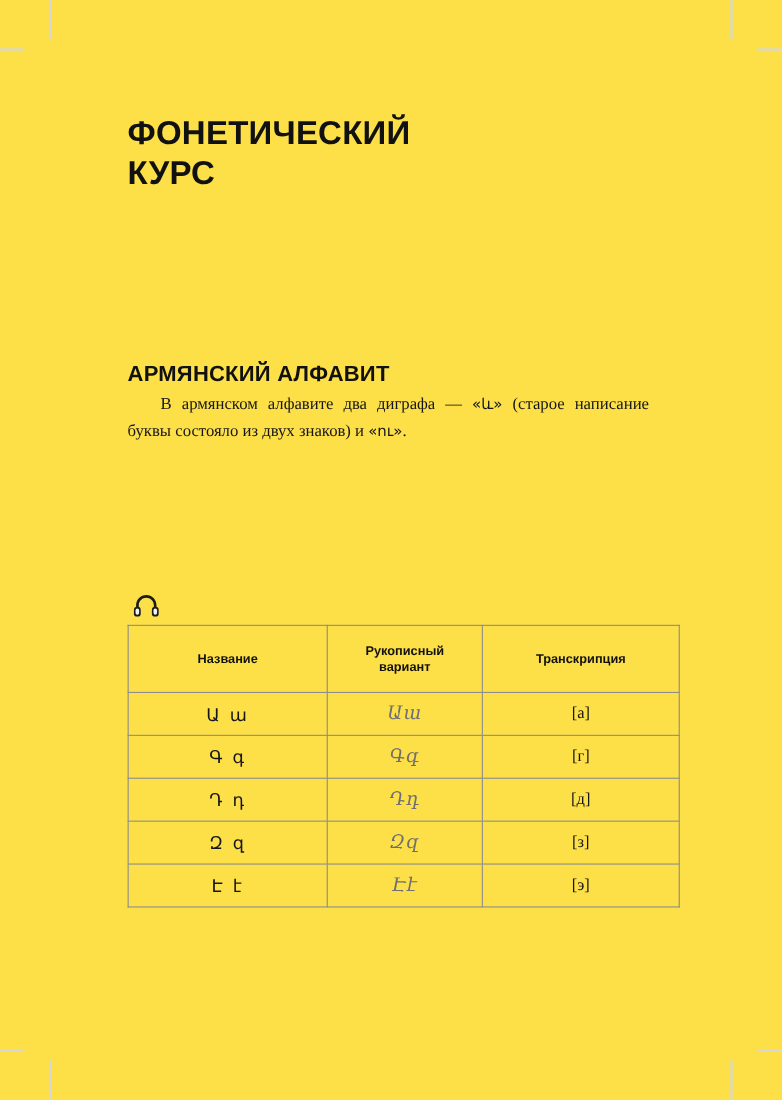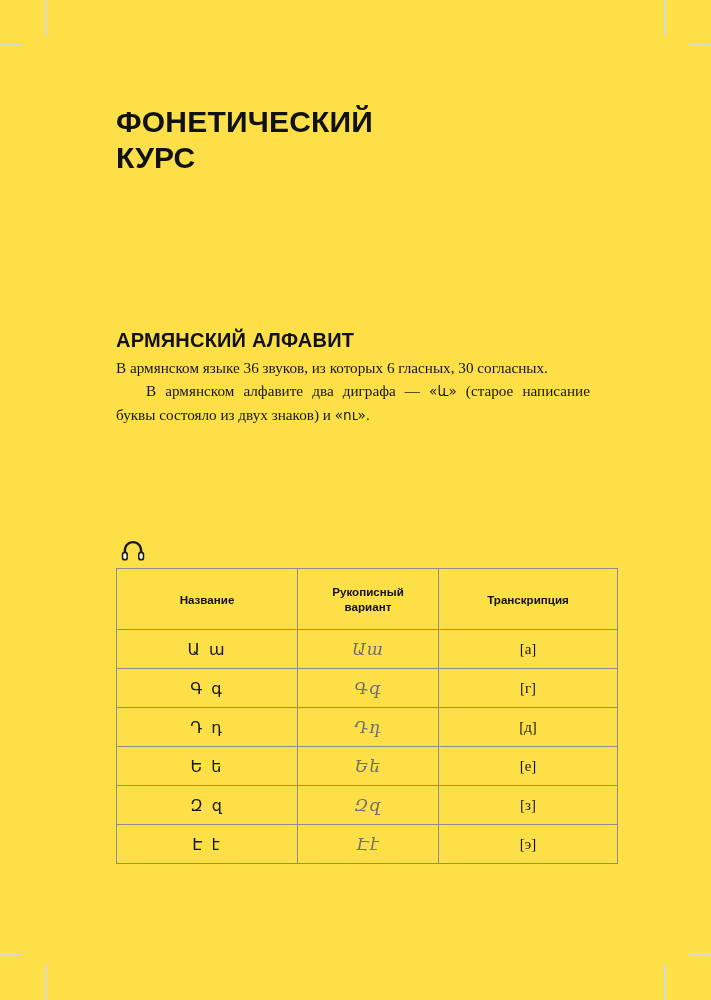--- a/index.html
+++ b/index.html
@@ -163,21 +163,20 @@
   <div class="crop crop-h crop-br-h"></div>
 
   <div class="content">
 
     <h1 class="chapter-title">ФОНЕТИЧЕСКИЙ
 КУРС</h1>
 
     <h2 class="section-title">АРМЯНСКИЙ АЛФАВИТ</h2>
 
     <div class="body-text">
-      <p>В армянском языке 36 звуков, из которых 6 гласных, 30 согласных.</p>
 
 
       <p class="indent">
         <span>В армянском алфавите два диграфа — </span><span class="arm">«և»</span><span> (старое написание буквы состояло из двух знаков) и </span><span class="arm">«ու»</span><span>.</span>
       </p>
     </div>
 
     <div class="audio-icon">
       <svg viewBox="0 0 32 32" width="30" height="30" aria-hidden="true">
         <path d="M16 5.2c-5.5 0-9.9 4.4-9.9 9.9v3.1h2.6v-3.1c0-4 3.3-7.3 7.3-7.3s7.3 3.3 7.3 7.3v3.1h2.6v-3.1c0-5.5-4.4-9.9-9.9-9.9z" fill="#1c1c1c"></path>
@@ -207,25 +206,20 @@
           <td class="cell-letters">Գ գ</td>
           <td class="cell-hand">Գգ</td>
           <td class="cell-trans">[г]</td>
         </tr>
         <tr>
           <td class="cell-letters">Դ դ</td>
           <td class="cell-hand">Դդ</td>
           <td class="cell-trans">[д]</td>
         </tr>
         <tr>
-          <td class="cell-letters">Ե ե</td>
-          <td class="cell-hand">Եե</td>
-          <td class="cell-trans">[е]</td>
-        </tr>
-        <tr>
           <td class="cell-letters">Զ զ</td>
           <td class="cell-hand">Զզ</td>
           <td class="cell-trans">[з]</td>
         </tr>
         <tr>
           <td class="cell-letters">Է է</td>
           <td class="cell-hand">Էէ</td>
           <td class="cell-trans">[э]</td>
         </tr>
       </tbody>

